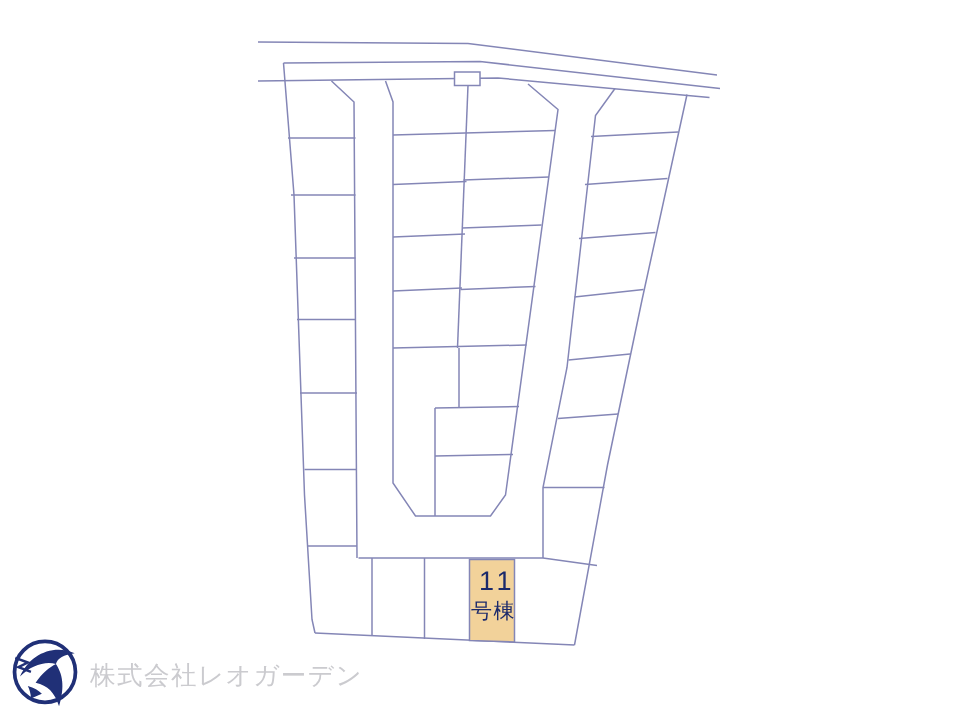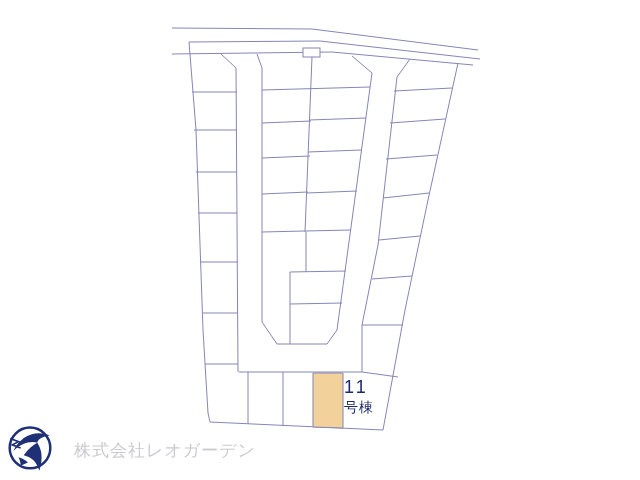--- a/index.html
+++ b/index.html
@@ -39,24 +39,23 @@
   .plan-svg .lot-fill {
     fill: #f2d29a;
     stroke: #8486b6;
     stroke-width: 1;
   }
   .lot-label {
     position: absolute;
     left: 312px;
     top: 378px;
     width: 32px;
-    text-align: left;
+    text-align: right;
     color: #1c2a6b;
     pointer-events: none;
-    padding-left: 32px;
   }
   .lot-label .num {
     font-size: 18px;
     line-height: 1.0;
     letter-spacing: 3px;
     font-weight: 500;
   }
   .lot-label .suffix {
     font-size: 14px;
     line-height: 1.0;
@@ -70,21 +69,21 @@
     height: 52px;
     display: flex;
     align-items: center;
   }
   .logo-svg {
     width: 48px;
     height: 50px;
     display: block;
   }
   .company-name {
-    margin-left: 20px;
+    margin-left: 6px;
     font-size: 17px;
     letter-spacing: 1px;
     color: #cbcbcf;
   }
 </style>
 </head>
 <body>
 
 <div class="stage">
 

